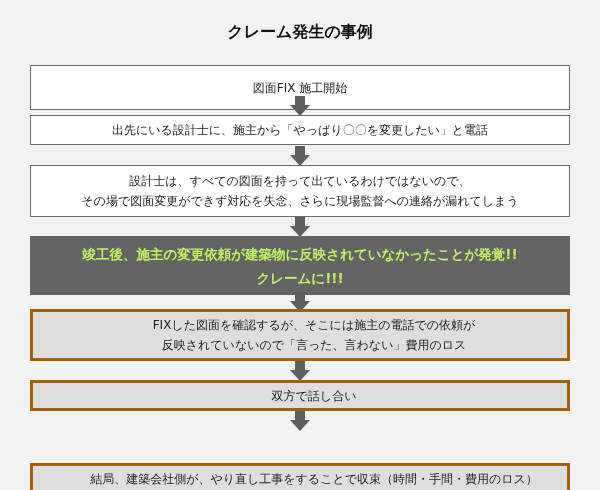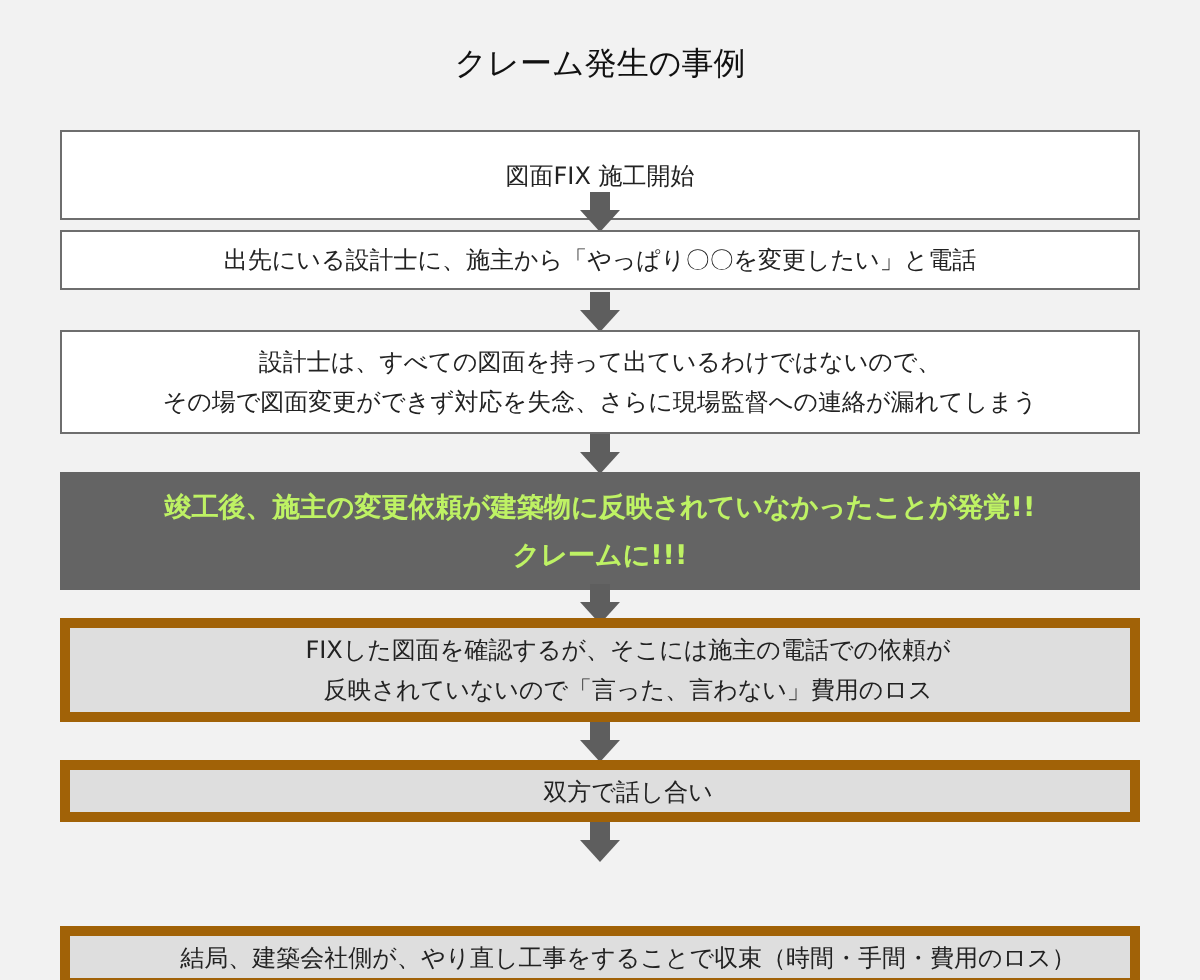--- a/index.html
+++ b/index.html
@@ -6,31 +6,31 @@
     body {
       width: 600px; height: 490px;
       background: #f2f2f2;
       font-family: "DejaVu Sans", "Liberation Sans", sans-serif;
       position: relative;
       overflow: hidden;
       color: #222;
     }
     .title {
       position: absolute; left: 0; top: 22px; width: 600px;
-      text-align: center; font-size: 16px; font-weight: normal; color: #111;
+      text-align: center; font-size: 16px; font-weight: bold; color: #111;
     }
     .box {
       position: absolute; left: 30px; width: 540px;
       box-sizing: border-box;
       display: flex; flex-direction: column; align-items: center; justify-content: center;
       text-align: center; font-size: 12px; line-height: 20px;
     }
     .box.white { background: #ffffff; border: 1.5px solid #6e6e6e; }
     .box.dark { background: #646464; border: none; color: #bef264; font-weight: bold; font-size: 13.5px; line-height: 24px; }
-    .box.light { background: #dedede; border: 5px solid #a16207; padding-left: 28px; }
+    .box.light { background: #dedede; border: 3px solid #a16207; padding-left: 28px; }
     .arrow {
       position: absolute; left: 290px; width: 20px; height: 20px;
     }
     .arrow .shaft { position: absolute; left: 5px; top: 0; width: 10px; height: 10px; background: #5e5e5e; }
     .arrow .head {
       position: absolute; left: 0; top: 9px; width: 0; height: 0;
       border-left: 10px solid transparent; border-right: 10px solid transparent;
       border-top: 11px solid #5e5e5e;
     }
   </style>

